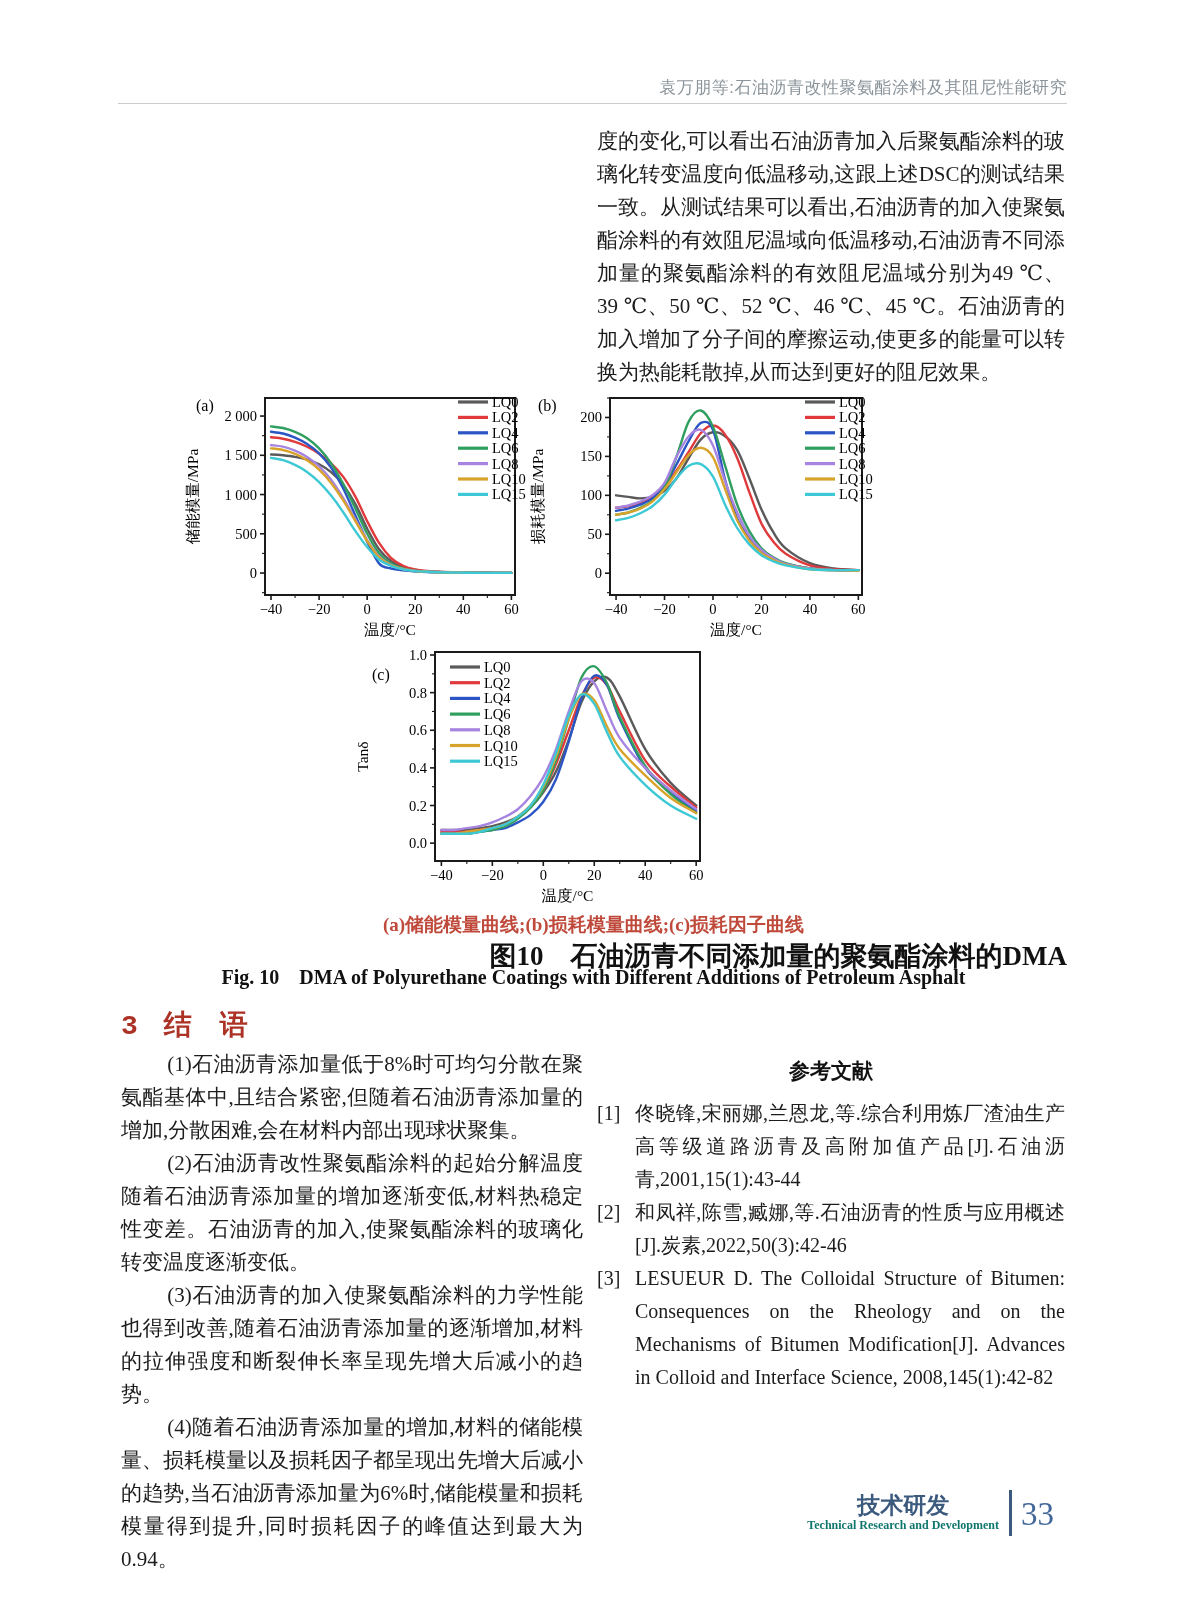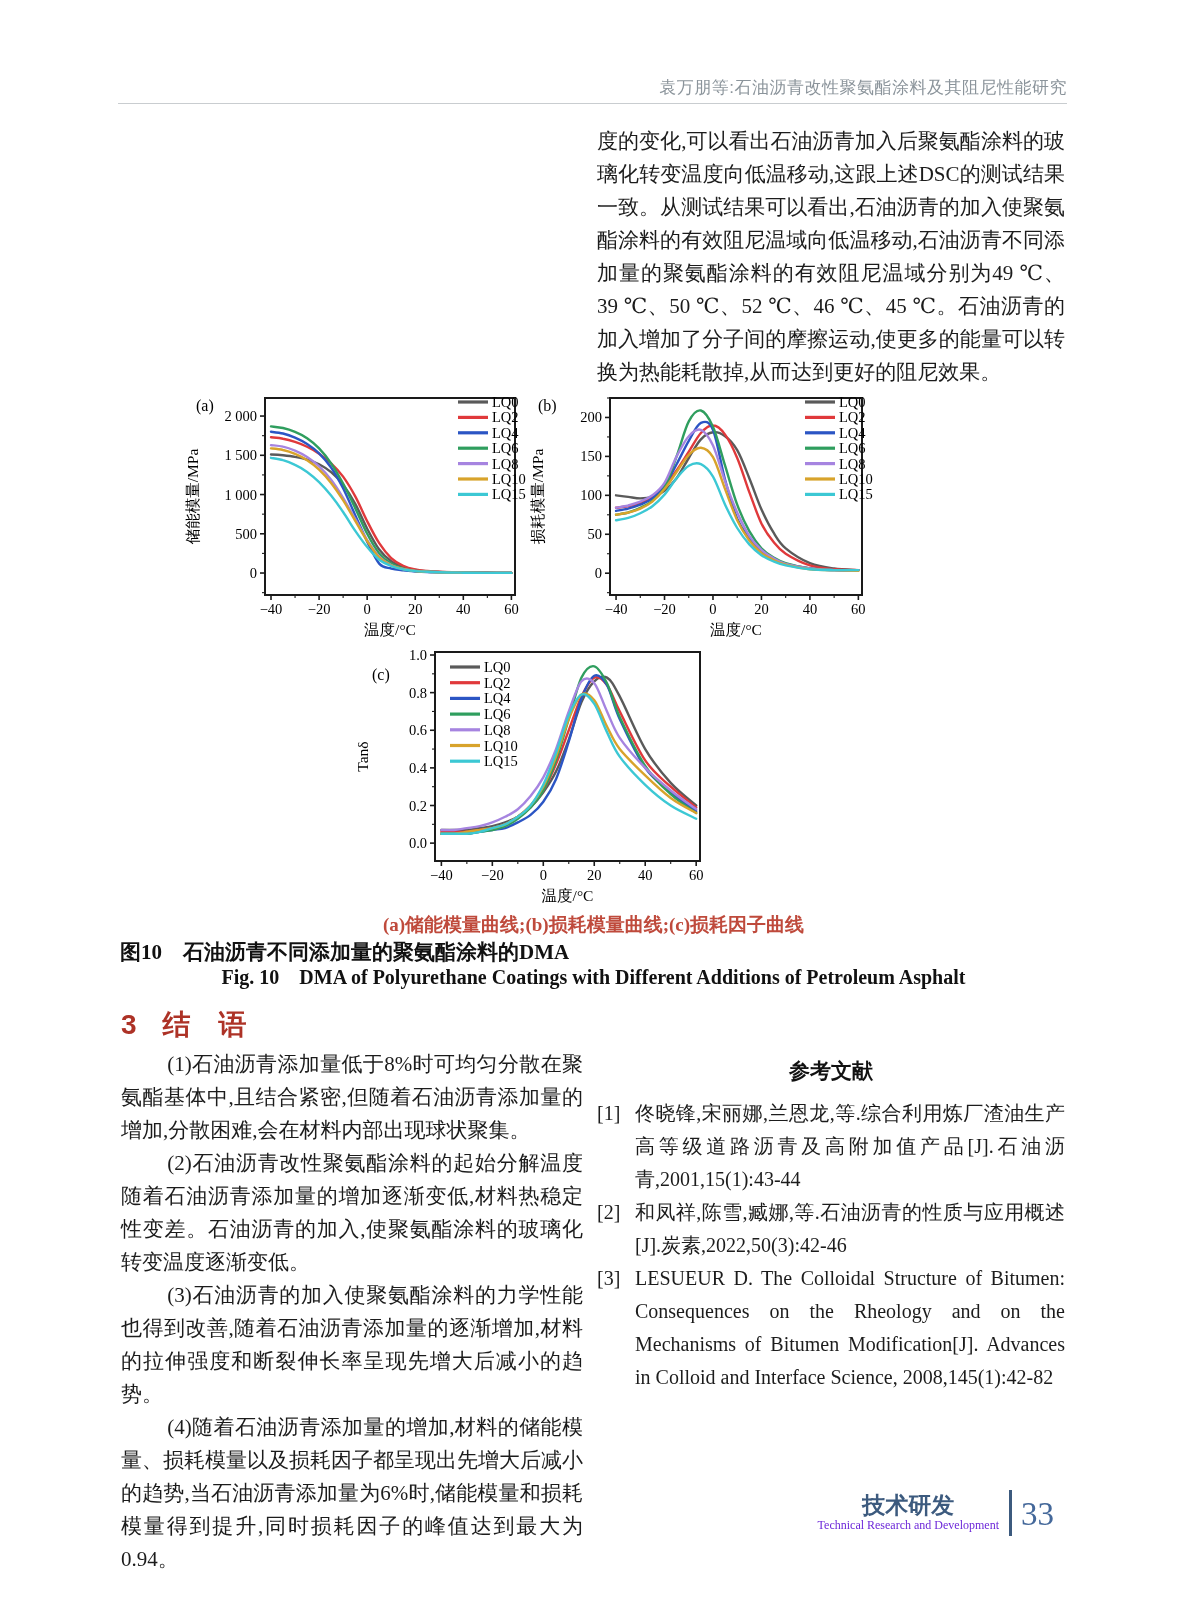--- a/index.html
+++ b/index.html
@@ -18,31 +18,31 @@
     font-size:21px;line-height:33px;text-align:justify;color:#1c1c1c;
   }
   .col-left-top{position:absolute;left:121px;top:125px;width:462px;}
   .col-right-top{position:absolute;left:597px;top:125px;width:468px;}
   .chart{position:absolute;}
   .fig-subcaption{
     position:absolute;left:120px;top:912px;width:947px;text-align:center;
     font-size:19px;font-weight:bold;color:#bf4a3c;
   }
   .fig-caption-zh{
-    position:absolute;left:120px;top:938px;width:947px;text-align:left;
-    font-size:21px;font-weight:bold;color:#111;
+    position:absolute;left:120px;top:938px;width:947px;text-align:right;
+    font-size:27px;font-weight:bold;color:#111;
   }
   .fig-caption-en{
     position:absolute;left:120px;top:964px;width:947px;text-align:center;
     font-size:20px;font-weight:bold;color:#111;
   }
   .sec-heading{
     position:absolute;left:121px;top:1006px;
     font-size:28px;font-weight:bold;color:#ad3226;
-    font-family:Liberation Sans, sans-serif;
+    font-family:Liberation Mono, monospace;
   }
   .sec-heading .num{margin-right:26px;}
   .concl{position:absolute;left:121px;top:1048px;width:462px;}
   .concl p{margin:0;text-indent:2.2em;}
   .col-right-bottom{position:absolute;left:597px;top:1032px;width:468px;}
   .col-right-bottom .lead{text-indent:2.2em;margin:0;}
   .ref-heading{
     text-align:center;font-size:21px;font-weight:bold;color:#111;
     margin:22px 0 10px 0;font-family:"Liberation Sans","DejaVu Sans",sans-serif;
   }
@@ -52,21 +52,21 @@
   .continuation{text-align:right;font-size:19px;margin-top:4px;color:#1c1c1c;}
   .footer{
     position:absolute;right:133px;top:1490px;display:flex;align-items:center;
   }
   .footer .labels{text-align:right;}
   .footer .zh{
     font-family:"Liberation Sans","DejaVu Sans",sans-serif;
     font-size:23px;font-weight:bold;color:#3c5a7e;line-height:24px;text-align:center;
   }
   .footer .en{
-    font-size:12px;color:#6d28d9;line-height:16px;font-weight:normal;
+    font-size:12px;color:#0f766e;line-height:16px;font-weight:bold;
   }
   .footer .divider{width:3px;height:46px;background:#3c5a7e;margin:0 9px 0 10px;}
   .footer .pagenum{font-size:33px;color:#44689a;align-self:flex-start;margin-top:6px;}
   svg text{font-family:"Liberation Serif","DejaVu Serif",serif;}
 </style>
 </head>
 <body>
 
 <div class="page">
 

